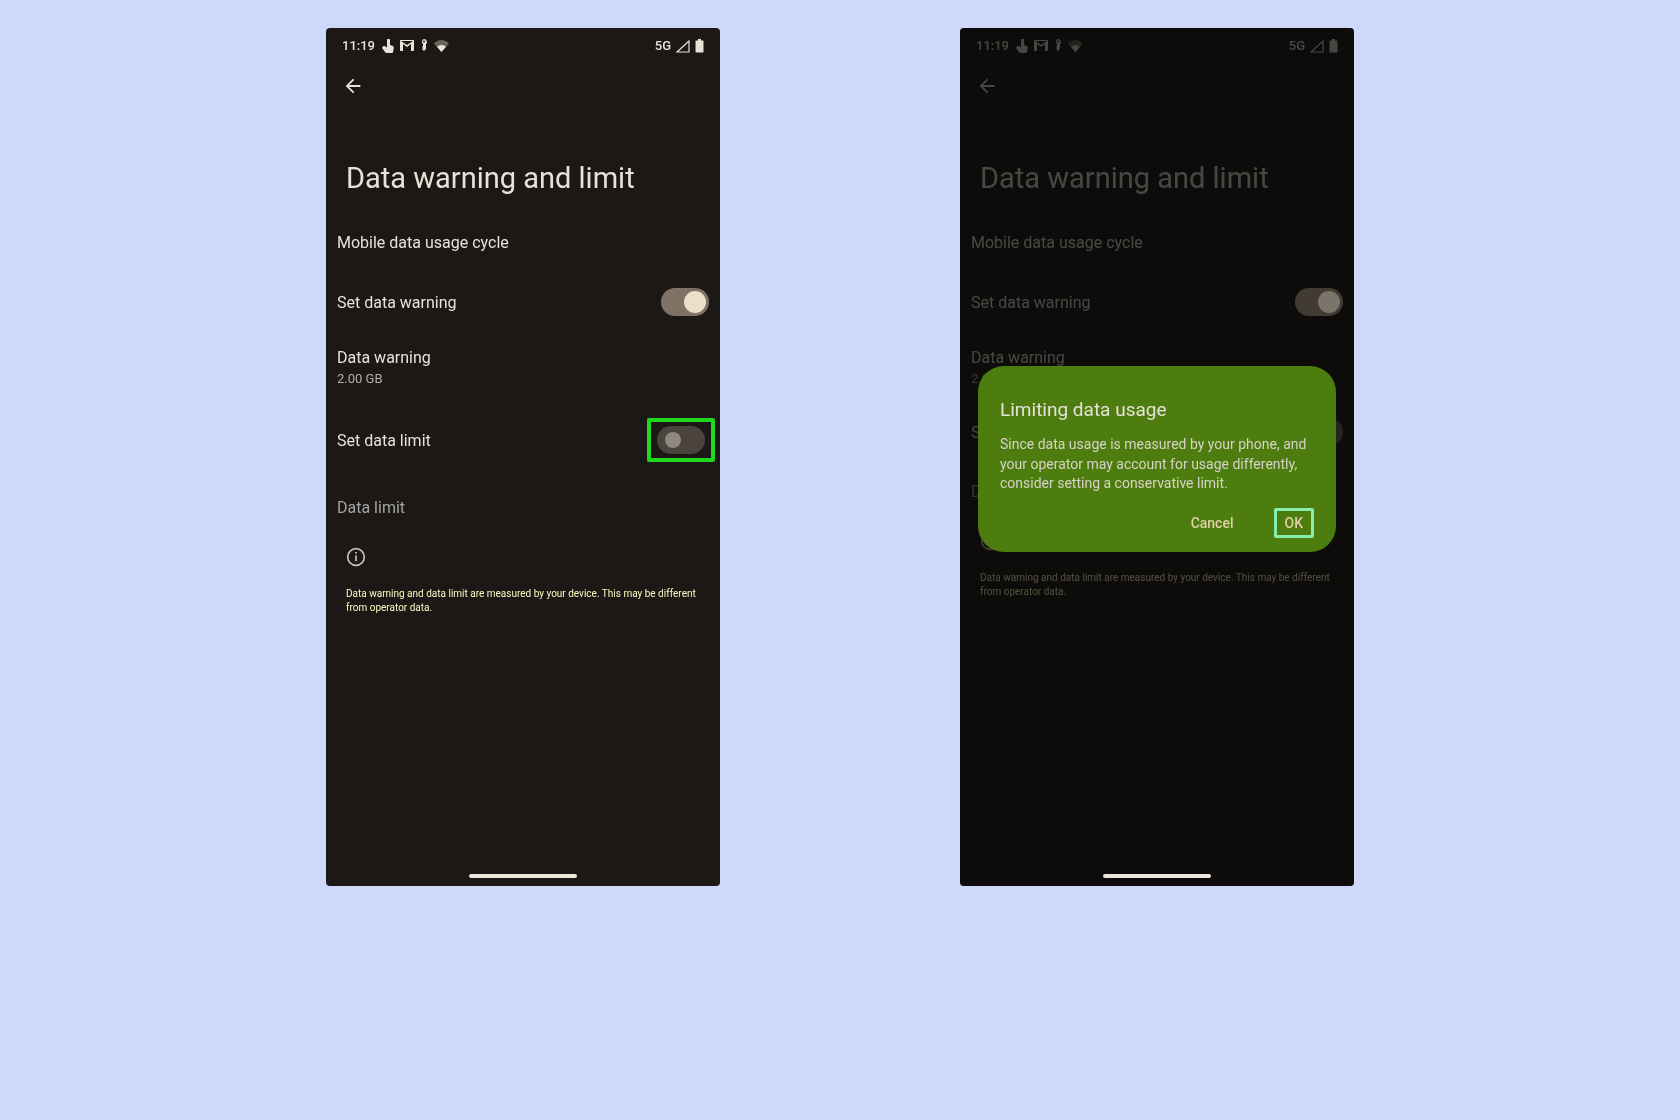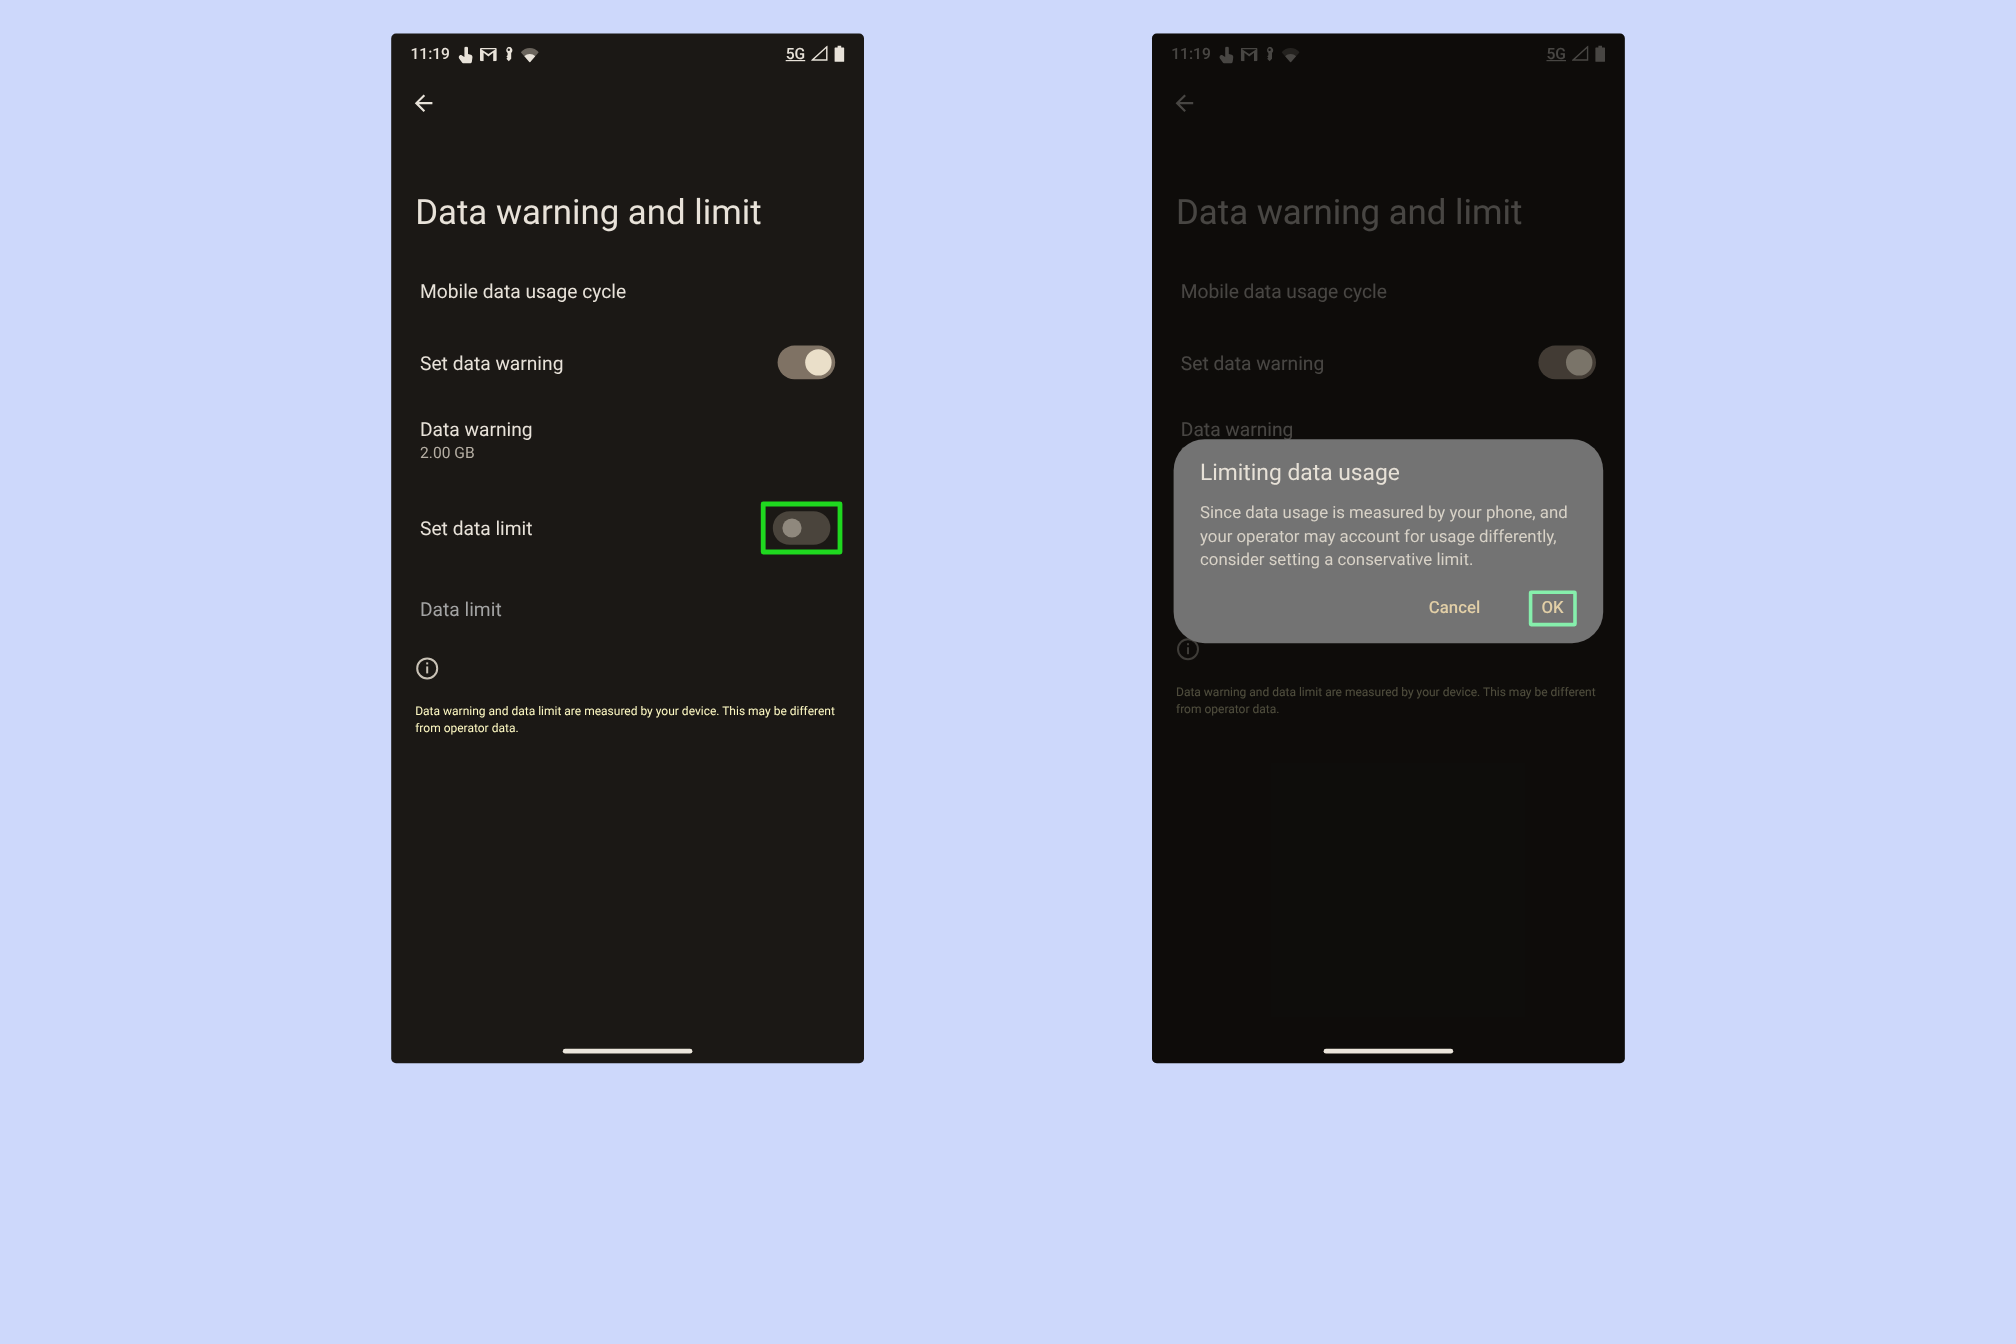--- a/index.html
+++ b/index.html
@@ -27,35 +27,35 @@
       display: flex;
       justify-content: space-between;
       align-items: center;
       padding: 10px 16px 4px 16px;
       font-size: 13px;
       font-weight: 500;
       color: #e8e2d9;
       gap: 44px;
     }
     .status-left { display: flex; align-items: center; gap: 7px; }
-    .status-right { display: flex; align-items: flex-start; gap: 5px; text-decoration: underline; }
+    .status-right { display: flex; align-items: flex-end; gap: 5px; }
     .status-icons { display: flex; gap: 6px; align-items: center; }
     .status-icons svg, .status-right svg { display: block; }
     .back-arrow { padding: 18px 16px 8px 16px; }
     .page-title {
       font-size: 29px;
       font-weight: 400;
       color: #e8e2d9;
       padding: 52px 20px 20px 20px;
     }
     .setting-row {
       display: flex;
       align-items: center;
       justify-content: space-between;
-      padding: 18px 24px;
+      padding: 18px 11px;
     }
     .setting-row.tight { padding-top: 14px; padding-bottom: 14px; }
     .setting-label { font-size: 16px; color: #e8e2d9; }
     .setting-label.disabled { color: #a3a3a3; }
     .setting-sub { font-size: 13px; color: #b5aea3; margin-top: 4px; }
     .setting-stack { display: flex; flex-direction: column; }
     .toggle {
       width: 48px;
       height: 28px;
       border-radius: 14px;
@@ -112,23 +112,23 @@
     .dim-content .setting-sub,
     .dim-content .footnote,
     .dim-content .status-bar,
     .dim-content .back-arrow svg path,
     .dim-content .info-row svg { opacity: 0.55; }
     .dialog {
       position: absolute;
       left: 18px;
       right: 18px;
       top: 338px;
-      background: #737373;
+      background: #4d7c0f;
       border-radius: 26px;
-      padding: 16px 22px 14px 22px;
+      padding: 32px 22px 14px 22px;
       color: #e8e2d9;
     }
     .dialog-title { font-size: 19px; font-weight: 400; margin-bottom: 14px; color: #e7e1d7; }
     .dialog-body { font-size: 14px; line-height: 1.4; color: #d8d2c7; }
     .dialog-body p { margin-bottom: 14px; }
     .dialog-actions {
       display: flex;
       justify-content: flex-end;
       align-items: center;
       gap: 36px;

